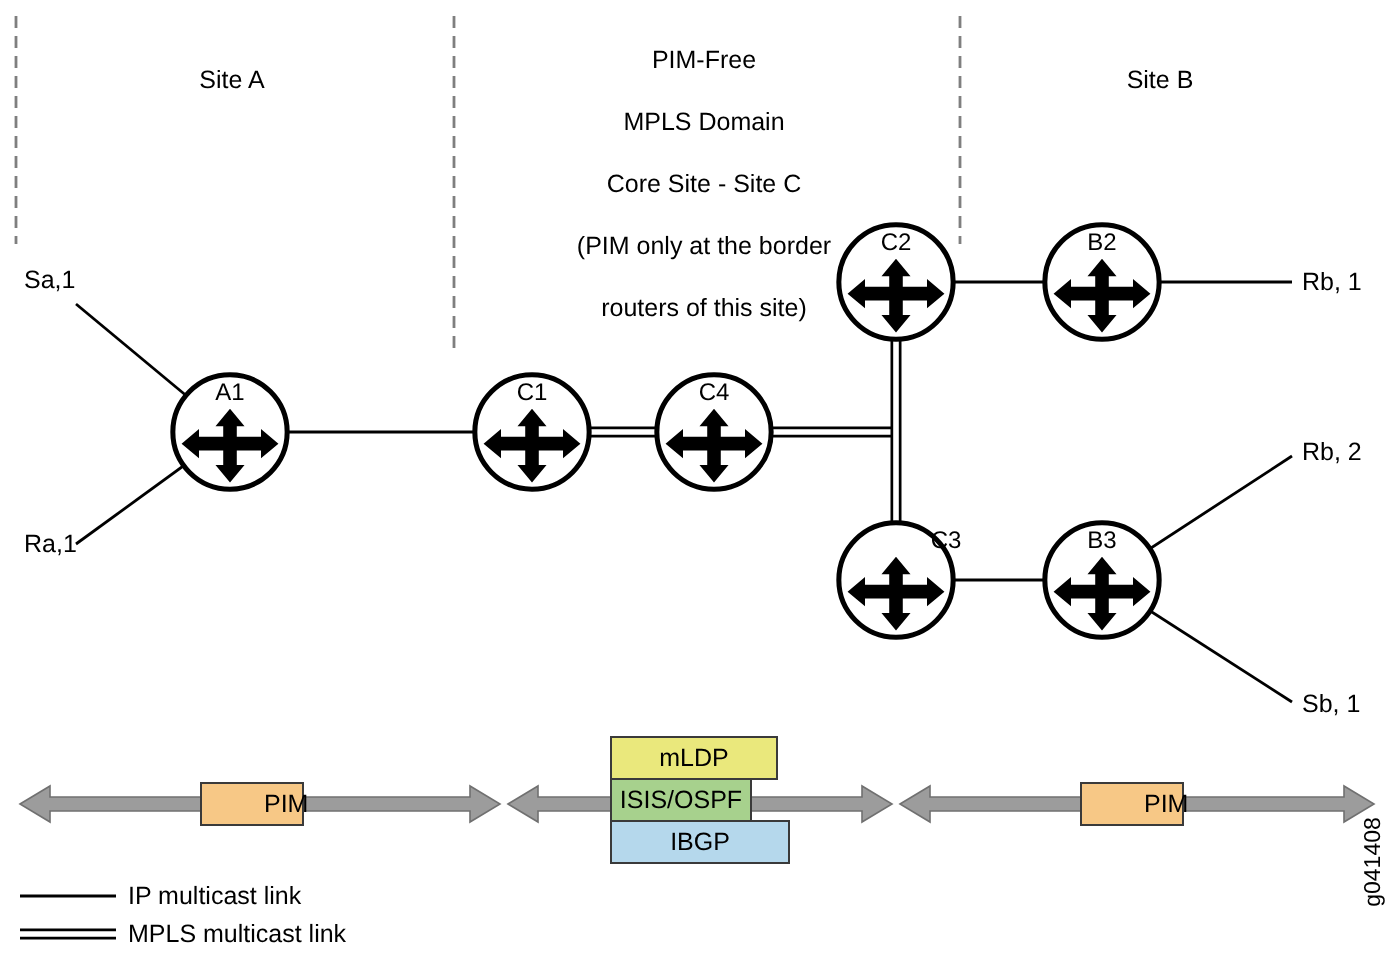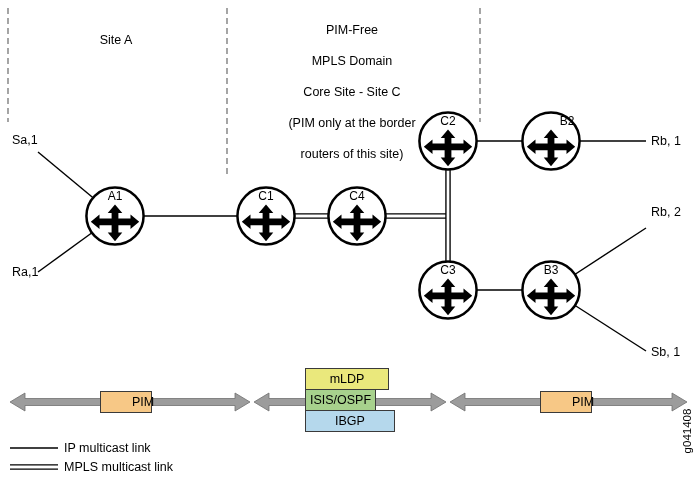--- a/index.html
+++ b/index.html
@@ -92,33 +92,34 @@
   </svg>
 
   <div class="lbl ctr" style="left:66px; top:33px; width:100px;">Site A</div>
   <div style="position:absolute; left:252px; top:7px; width:200px;">
     <div class="coreline">PIM-Free</div>
     <div class="coreline">MPLS Domain</div>
     <div class="coreline">Core Site - Site C</div>
     <div class="coreline">(PIM only at the border</div>
     <div class="coreline">routers of this site)</div>
   </div>
+  <div class="lbl ctr" style="left:528px; top:33px; width:104px;">Site B</div>
 
   <div class="lbl" style="left:12px;  top:133px;">Sa,1</div>
   <div class="lbl" style="left:12px;  top:265px;">Ra,1</div>
   <div class="lbl" style="left:651px; top:134px;">Rb, 1</div>
-  <div class="lbl" style="left:651px; top:205px;">Rb, 2</div>
+  <div class="lbl" style="left:651px; top:219px;">Rb, 2</div>
   <div class="lbl" style="left:651px; top:345px;">Sb, 1</div>
 
   <div class="rlabel" style="left:95px;  top:190px;">A1</div>
   <div class="rlabel" style="left:246px; top:190px;">C1</div>
   <div class="rlabel" style="left:337px; top:190px;">C4</div>
   <div class="rlabel" style="left:428px; top:115px;">C2</div>
-  <div class="rlabel" style="left:428px; top:264px;">C3</div>
-  <div class="rlabel" style="left:531px; top:115px;padding-left:16px;">B2</div>
+  <div class="rlabel" style="left:428px; top:264px;padding-left:25px;">C3</div>
+  <div class="rlabel" style="left:531px; top:115px;">B2</div>
   <div class="rlabel" style="left:531px; top:264px;">B3</div>
 
   <div class="box pim" style="left:100px; top:391px;">PIM</div>
   <div class="box mldp" style="left:305px; top:368px;">mLDP</div>
   <div class="box isis" style="left:305px; top:389px;">ISIS/OSPF</div>
   <div class="box ibgp" style="left:305px; top:410px;">IBGP</div>
   <div class="box pim" style="left:540px; top:391px;">PIM</div>
 
   <div class="lbl" style="left:64px; top:441px;">IP multicast link</div>
   <div class="lbl" style="left:64px; top:460px;">MPLS multicast link</div>

